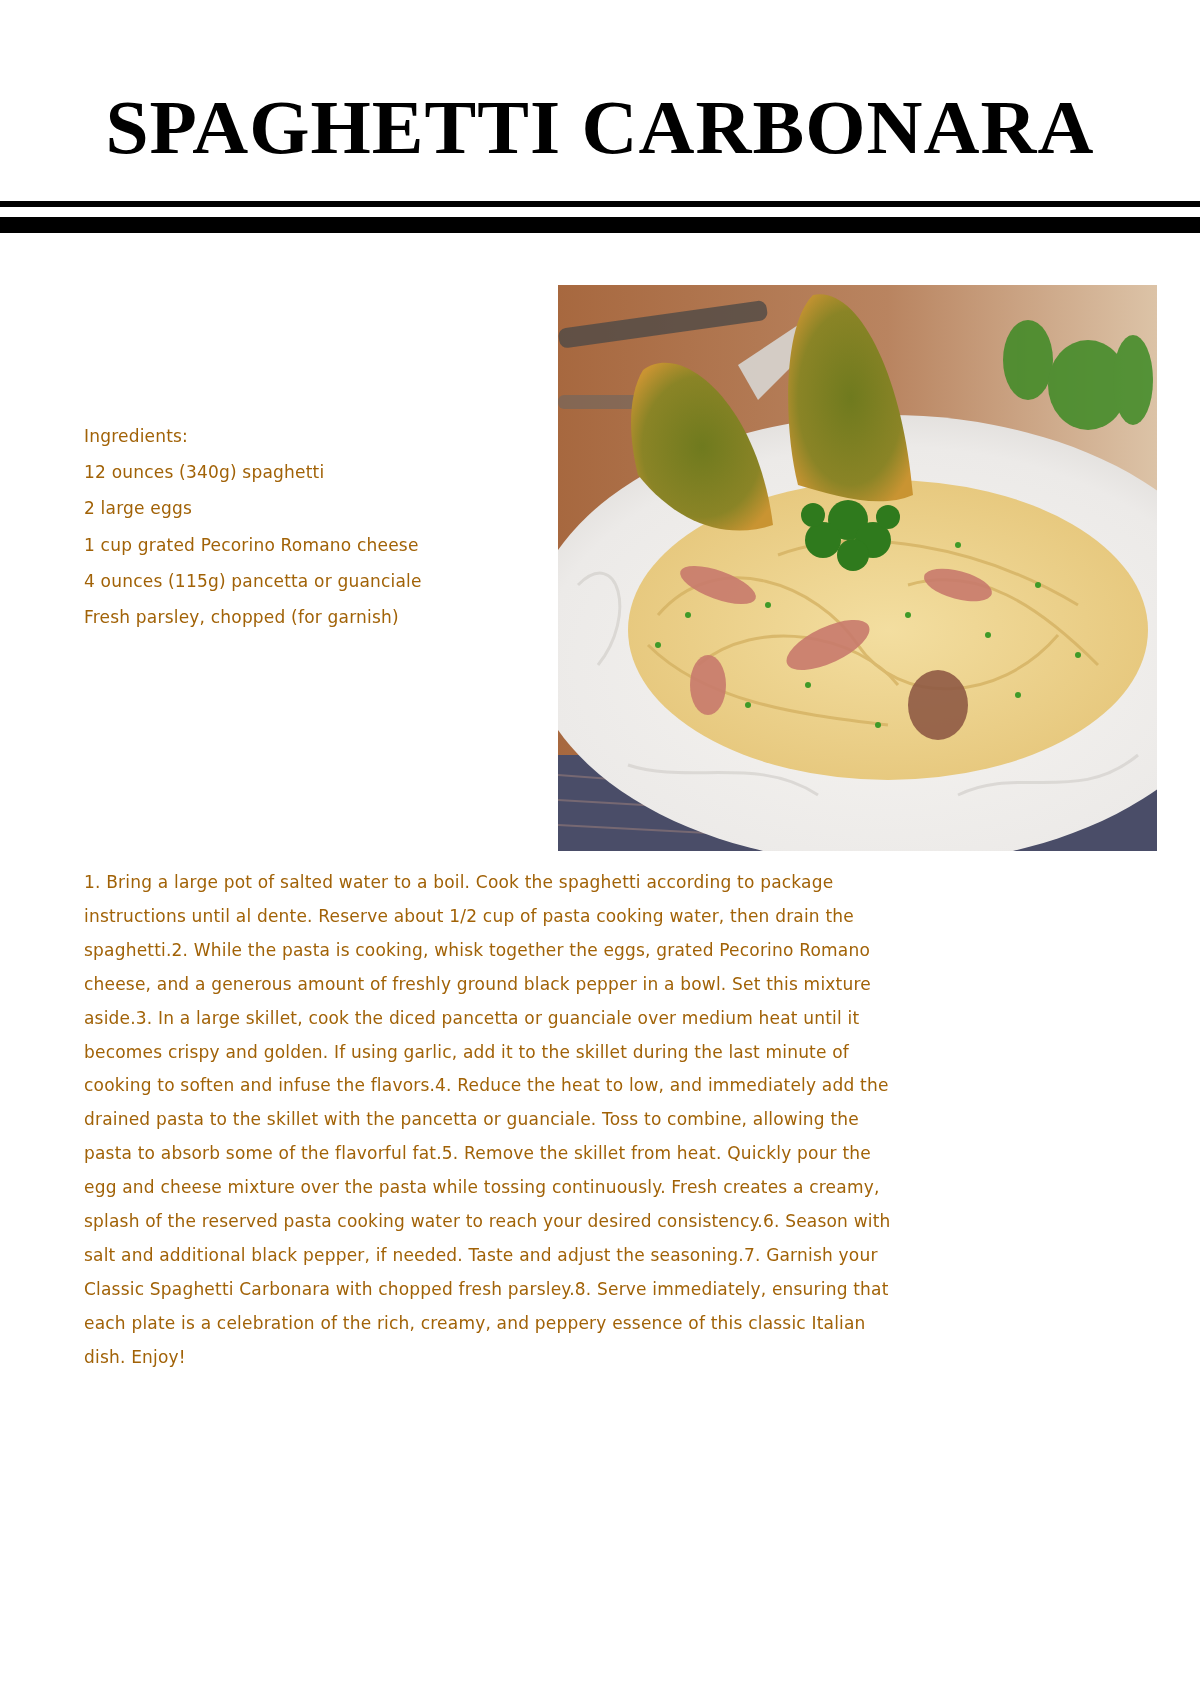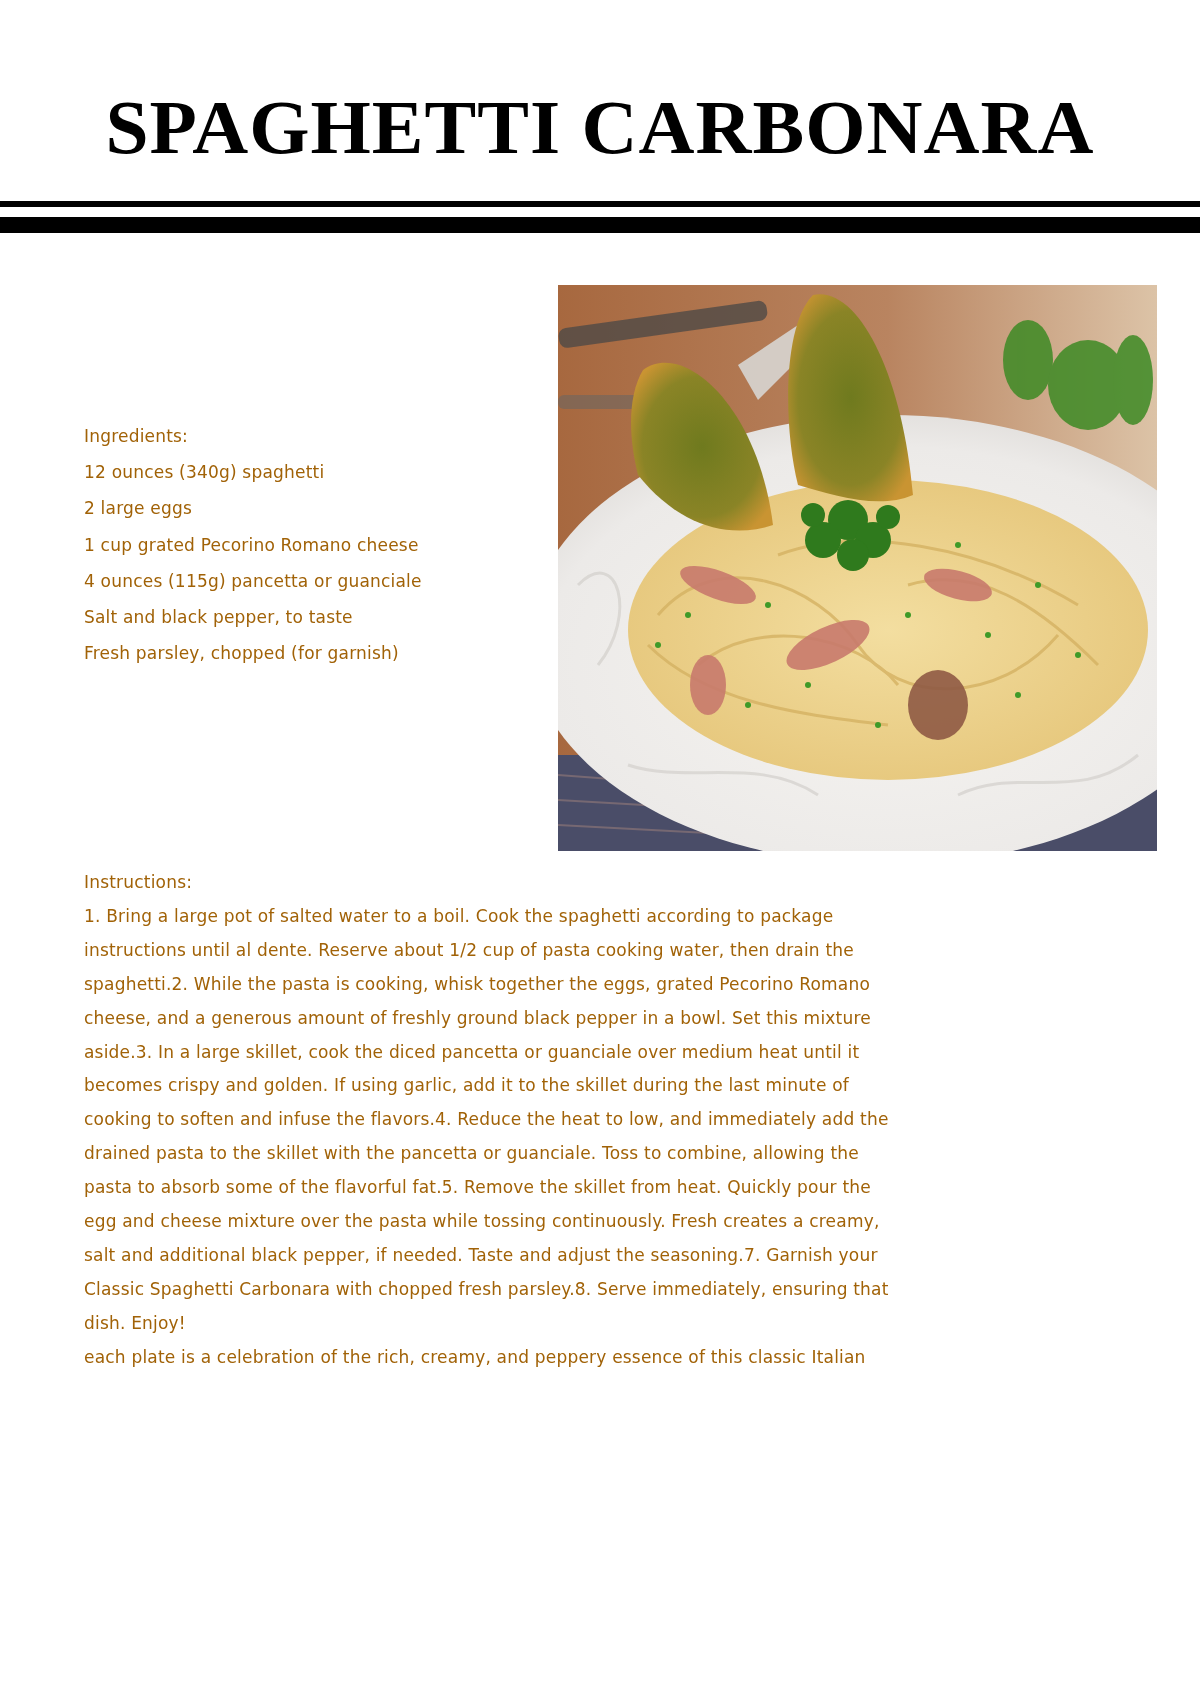--- a/index.html
+++ b/index.html
@@ -31,21 +31,20 @@
 <div class="title">SPAGHETTI CARBONARA</div>
 <div class="rule-thin"></div>
 <div class="rule-thick"></div>
 
 <div class="ingredients text">
   <div>Ingredients:</div>
   <div>12 ounces (340g) spaghetti</div>
   <div>2 large eggs</div>
   <div>1 cup grated Pecorino Romano cheese</div>
   <div>4 ounces (115g) pancetta or guanciale</div>
-  <div>Salt and black pepper, to taste</div>
   <div>Fresh parsley, chopped (for garnish)</div>
 </div>
 
 <div class="photo" title="Plate of spaghetti carbonara with garlic bread, pancetta and parsley garnish">
   <svg width="599" height="566" viewBox="0 0 599 566" xmlns="http://www.w3.org/2000/svg">
     <defs>
       <linearGradient id="bg" x1="0" y1="0" x2="1" y2="0">
         <stop offset="0" stop-color="#a7683f"></stop>
         <stop offset="0.55" stop-color="#b98460"></stop>
         <stop offset="1" stop-color="#dcc3a7"></stop>
@@ -122,28 +121,28 @@
         <circle cx="460" cy="410" r="3"></circle>
         <circle cx="520" cy="370" r="3"></circle>
       <circle cx="100" cy="360" r="3"></circle>
         <circle cx="250" cy="400" r="3"></circle>
         <circle cx="400" cy="260" r="3"></circle>
     </g>
   </svg>
 </div>
 
 <div class="instructions text">
-  <div class="line">Instructions:</div>
   <div class="line">1. Bring a large pot of salted water to a boil. Cook the spaghetti according to package</div>
   <div class="line">instructions until al dente. Reserve about 1/2 cup of pasta cooking water, then drain the</div>
   <div class="line">spaghetti.2. While the pasta is cooking, whisk together the eggs, grated Pecorino Romano</div>
   <div class="line">cheese, and a generous amount of freshly ground black pepper in a bowl. Set this mixture</div>
   <div class="line">aside.3. In a large skillet, cook the diced pancetta or guanciale over medium heat until it</div>
   <div class="line">becomes crispy and golden. If using garlic, add it to the skillet during the last minute of</div>
   <div class="line">cooking to soften and infuse the flavors.4. Reduce the heat to low, and immediately add the</div>
   <div class="line">drained pasta to the skillet with the pancetta or guanciale. Toss to combine, allowing the</div>
   <div class="line">pasta to absorb some of the flavorful fat.5. Remove the skillet from heat. Quickly pour the</div>
   <div class="line">egg and cheese mixture over the pasta while tossing continuously. Fresh creates a creamy,</div>
+  <div class="line">splash of the reserved pasta cooking water to reach your desired consistency.6. Season with</div>
   <div class="line">salt and additional black pepper, if needed. Taste and adjust the seasoning.7. Garnish your</div>
   <div class="line">Classic Spaghetti Carbonara with chopped fresh parsley.8. Serve immediately, ensuring that</div>
+  <div class="line">each plate is a celebration of the rich, creamy, and peppery essence of this classic Italian</div>
   <div class="line">dish. Enjoy!</div>
-  <div class="line">each plate is a celebration of the rich, creamy, and peppery essence of this classic Italian</div>
 </div>
 
 </body></html>

